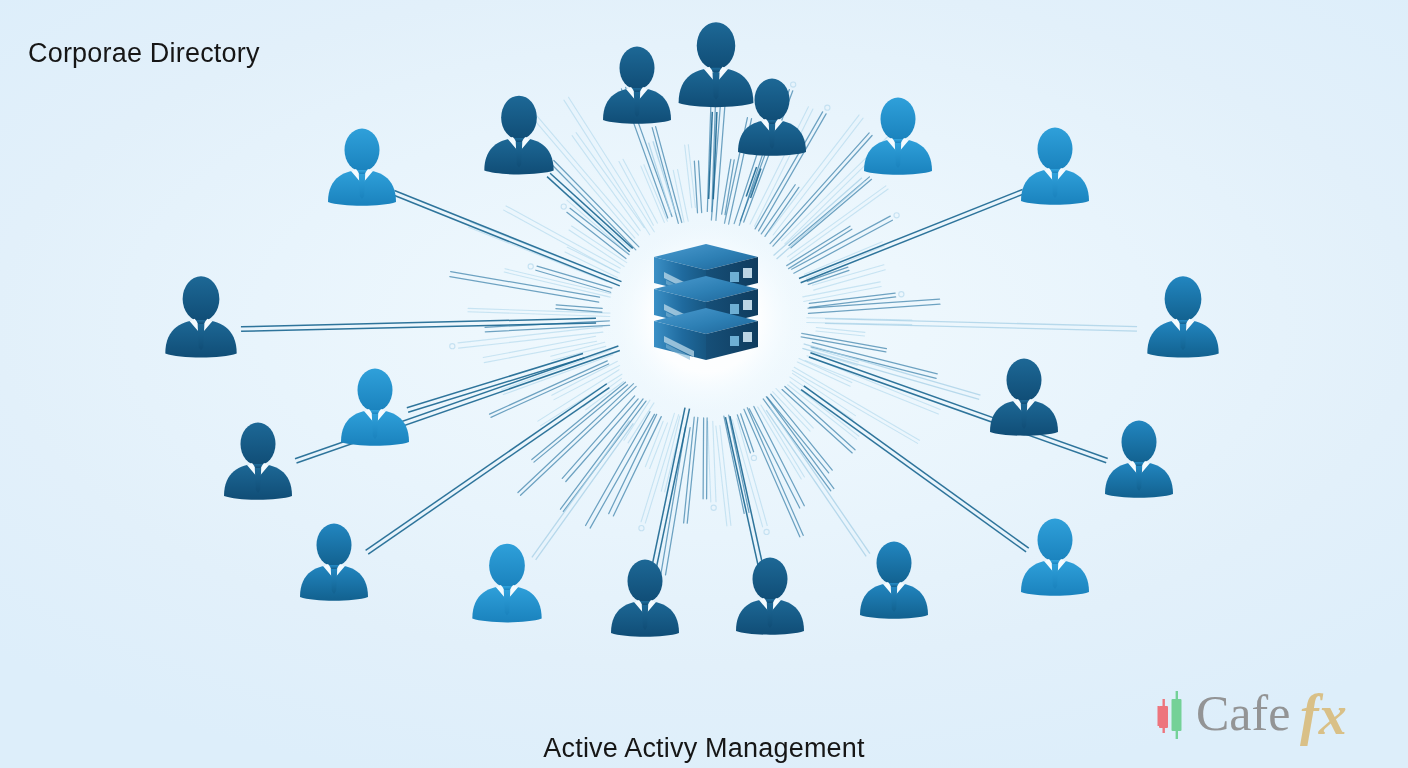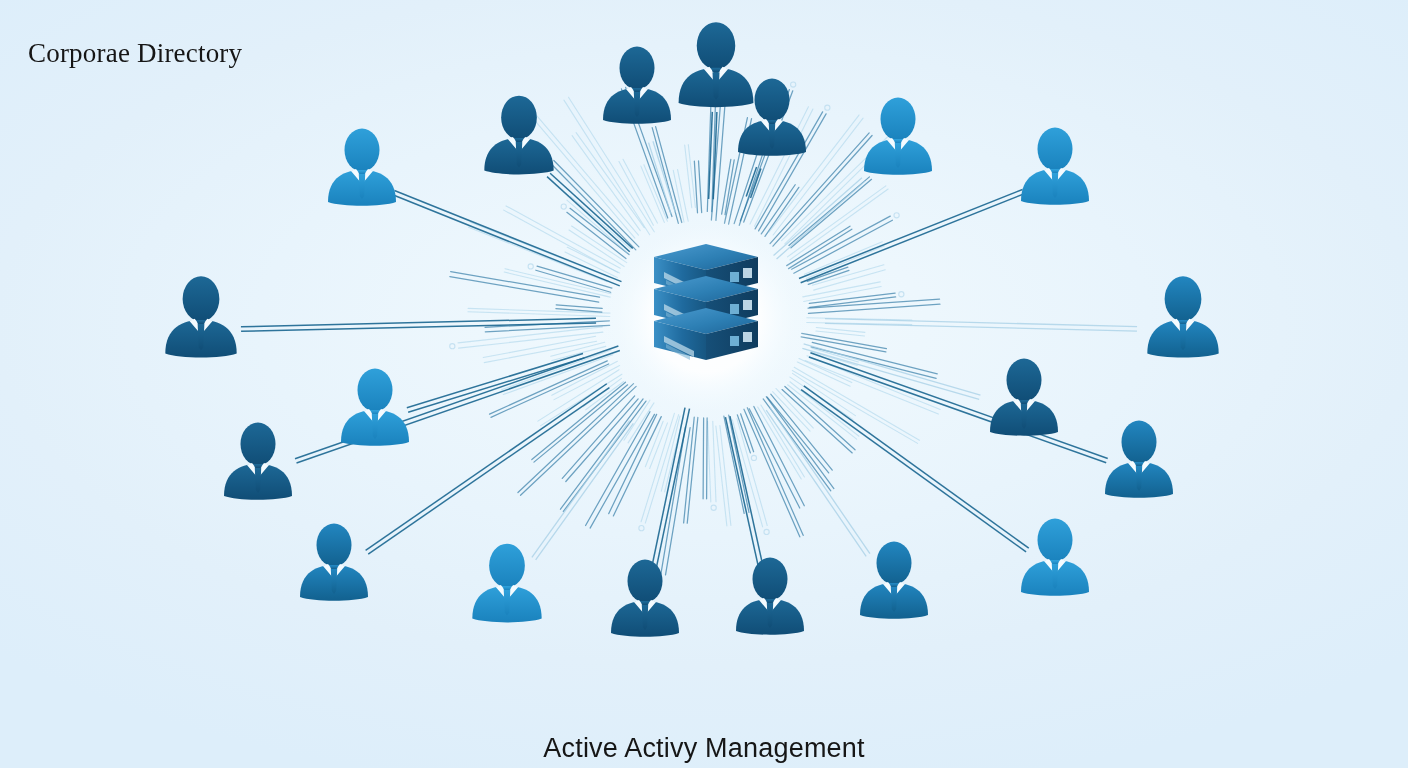--- a/index.html
+++ b/index.html
@@ -18,21 +18,21 @@
   #bgsvg, #netsvg {
     position: absolute;
     left: 0; top: 0;
     width: 1408px;
     height: 768px;
   }
   .title {
     position: absolute;
     left: 28px;
     top: 38px;
-    font-family: Liberation Serif, serif;
+    font-family: Liberation Sans, sans-serif;
     font-size: 27px;
     font-weight: 400;
     color: #161616;
     letter-spacing: 0.2px;
     white-space: nowrap;
   }
   .caption {
     position: absolute;
     left: 0;
     top: 696px;
@@ -671,13 +671,26 @@
           <path d="M -3.2 2 L 3.2 2 L 2.2 24 L 0 27 L -2.2 24 Z" fill="url(#pLight)"></path>
           <rect x="-3.4" y="-1.2" width="6.8" height="3.2" rx="1" fill="url(#pLight)"></rect>
         </g>
       </g>
   </svg>
 
   <div class="title">Corporae Directory</div>
 
   <div class="caption">Active Activy Management</div>
 
+  <div class="logo">
+    <svg width="40" height="62" viewBox="0 0 40 62">
+      <rect x="3.5" y="21" width="2" height="20" fill="#ef6b73"></rect>
+      <rect x="8.5" y="14" width="2.4" height="34" fill="#ef6b73"></rect>
+      <rect x="5" y="21" width="9" height="22" rx="1" fill="#ef6b73"></rect>
+      <rect x="21.6" y="6" width="2.4" height="48" fill="#6ccf8f"></rect>
+      <rect x="17.5" y="14" width="10" height="32" rx="1" fill="#6ccf8f"></rect>
+    </svg>
+    <svg width="196" height="64" viewBox="0 0 196 64">
+      <text x="0" y="46" font-family="Liberation Serif, serif" font-size="50" fill="#8d8d8d" id="logoWord">Cafe</text>
+      <text x="104" y="50" font-family="Liberation Serif, serif" font-size="56" font-style="italic" font-weight="bold" fill="#d9bd7e" id="logoAccent">fx</text>
+    </svg>
+  </div>
 </div>
 
 </body></html>

